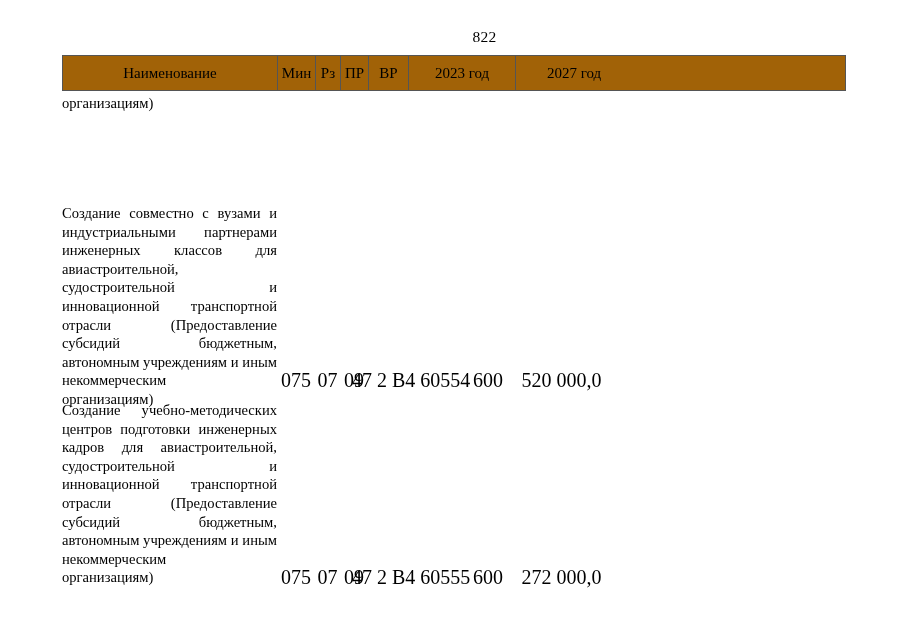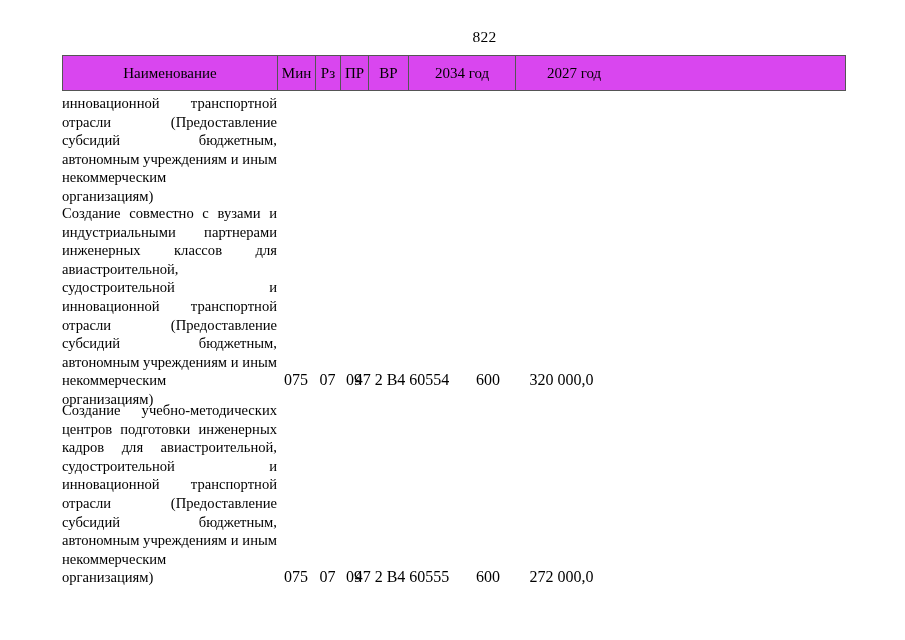--- a/index.html
+++ b/index.html
@@ -38,21 +38,21 @@
   
   .table-header {
     position: absolute;
     left: 62px;
     top: 55px;
     width: 784px;
     height: 36px;
     box-sizing: border-box;
     border: 1px solid #555555;
     display: flex;
-    background: #d946ef;
+    background: #a16207;
   }
   .hcell {
     box-sizing: border-box;
     border-right: 1px solid #555555;
     display: flex;
     align-items: center;
     justify-content: center;
     font-size: 15px;
     line-height: 17px;
     white-space: nowrap;
@@ -88,21 +88,21 @@
     text-justify: inter-word;
     hyphens: none;
   }
   .row-name .lastline {
     display: block;
     text-align: left;
   }
 
   .num {
     position: absolute;
-    font-size: 16px;
+    font-size: 20px;
     line-height: 18.6px;
     text-align: center;
     white-space: nowrap;
   }
   .n-min { left: 215px; width: 38px; }
   .n-rz  { left: 253px; width: 25px; }
   .n-pr  { left: 278px; width: 28px; }
   .n-csr { left: 290px; width: 100px; }
   .n-vr  { left: 406px; width: 40px; }
   .n-y1  { left: 446px; width: 107px; text-align: center; }
@@ -120,42 +120,41 @@
 <div id="page">
 
   <div class="page-number">822</div>
 
   <div class="table-header">
     <div class="hcell hc-name">Наименование</div>
     <div class="hcell hc-min">Мин</div>
     <div class="hcell hc-rz">Рз</div>
     <div class="hcell hc-pr">ПР</div>
     <div class="hcell hc-vr">ВР</div>
-    <div class="hcell hc-y1">2034 год</div>
+    <div class="hcell hc-y1">2023 год</div>
     <div class="hcell hc-y3">2027 год</div>
   </div>
 
   <div class="row" id="row-1">
     <div class="row-name">
-      <span>инновационной транспортной отрасли (Предоставление субсидий бюджетным, автономным учреждениям и иным некоммерческим</span>
       <span class="lastline">организациям)</span>
     </div>
   </div>
 
   <div class="row" id="row-2">
     <div class="row-name">
       <span>Создание совместно с вузами и индустриальными партнерами инженерных классов для авиастроительной, судостроительной и инновационной транспортной отрасли (Предоставление субсидий бюджетным, автономным учреждениям и иным некоммерческим</span>
       <span class="lastline">организациям)</span>
     </div>
     <div class="num n-min" style="top:167px">075</div>
     <div class="num n-rz" style="top:167px">07</div>
     <div class="num n-pr" style="top:167px">09</div>
     <div class="num n-csr" style="top:167px">47 2 В4 60554</div>
     <div class="num n-vr" style="top:167px">600</div>
-    <div class="num n-y1" style="top:167px">320 000,0</div>
+    <div class="num n-y1" style="top:167px">520 000,0</div>
     <div class="num n-y2" style="top:167px"></div>
     <div class="num n-y3" style="top:167px"></div>
   </div>
 
   <div class="row" id="row-3">
     <div class="row-name">
       <span>Создание учебно-методических центров подготовки инженерных кадров для авиастроительной, судостроительной и инновационной транспортной отрасли (Предоставление субсидий бюджетным, автономным учреждениям и иным некоммерческим</span>
       <span class="lastline">организациям)</span>
     </div>
     <div class="num n-min" style="top:167px">075</div>

